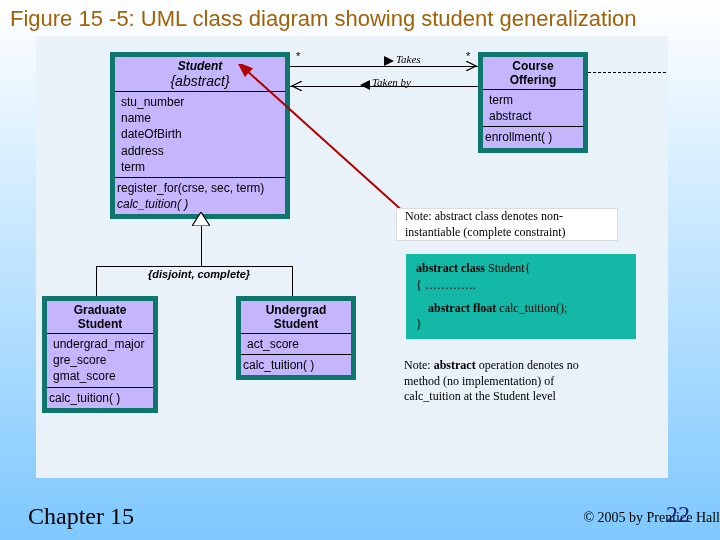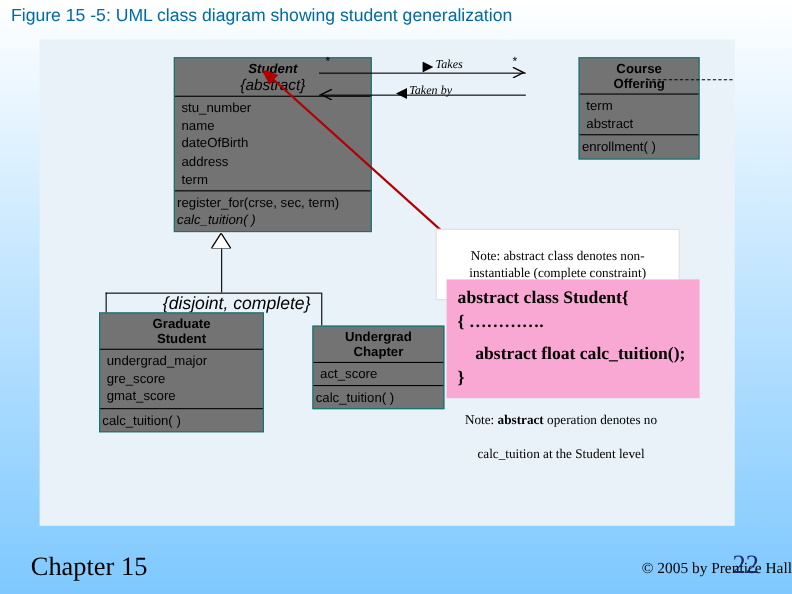--- a/index.html
+++ b/index.html
@@ -7,39 +7,38 @@
     margin: 0;
     width: 720px;
     height: 540px;
     background: linear-gradient(to bottom, #ffffff 0%, #7ec8ff 100%);
     font-family: "Times New Roman", serif;
     position: relative;
     overflow: hidden;
   }
   .title {
     font-family: Arial, sans-serif;
-    font-size: 16px;
+    font-size: 22px;
     padding: 6px 10px;
-    color: #0369a1;
+    color: #a16207;
   }
   .diagram-area {
     position: absolute;
     left: 36px;
     top: 36px;
     width: 632px;
     height: 442px;
     background: #e8f2f8;
   }
   .uml-class {
     position: absolute;
-    border: 1px solid #0f766e;
-    background: #737373;
+    border: 5px solid #0f766e;
+    background: #c4b5fd;
     font-family: Arial, sans-serif;
     font-size: 12px;
-    margin-left: 48px;
   }
   .uml-head { border-bottom: 1px solid #000; text-align: center; padding: 2px 6px; }
   .uml-head .cname { font-weight: bold; }
   .uml-head .stereo { font-style: italic; font-size: 14px; }
   .uml-attrs { border-bottom: 1px solid #000; padding: 2px 6px; line-height: 1.35; min-height: 14px; }
   .uml-ops { padding: 2px 2px; line-height: 1.35; min-height: 14px; }
   .italic { font-style: italic; }
   .assoc-line { position: absolute; height: 1px; background: #000; }
   .dashed { border-top: 1.5px dashed #000; background: none; height: 0; }
   .gen-line-v { position: absolute; width: 1px; background: #000; }
@@ -53,36 +52,34 @@
   .arrow-open svg { display:block; }
   .arrow-solid { position: absolute; }
   .arrow-solid svg { display:block; }
   .label-small { position: absolute; font-size: 11px; font-family: "Times New Roman", serif; font-style: italic; }
   .mult { position: absolute; font-size: 11px; font-family: Arial, sans-serif; }
   .note-box {
     position: absolute;
     background: #fff;
     border: 1px solid #ddd;
     font-size: 12px;
-    padding: 16px 8px;
+    padding: 0 8px;
     line-height: 1.3;
-    text-align: center;
   }
   .code-box {
     position: absolute;
-    background: #f9a8d4;
-    font-size: 16px;
+    background: #14b8a6;
+    font-size: 12px;
     padding: 6px 10px;
     line-height: 1.4;
     font-family: "Times New Roman", serif;
-    font-weight: bold;
   }
   .red-arrow { position: absolute; }
   .red-arrow svg { display:block; }
-  .disjoint { position: absolute; font-family: Arial, sans-serif; font-size: 16px; font-style: italic; }
+  .disjoint { position: absolute; font-family: Arial, sans-serif; font-size: 11px; font-style: italic; font-weight: bold; }
   .footer-left { position: absolute; left: 28px; bottom: 10px; font-size: 24px; }
   .footer-center { position: absolute; left: 0; right: 0; bottom: 14px; text-align: right; font-size: 14px; }
   .footer-right { position: absolute; right: 30px; bottom: 12px; font-size: 24px; color: #1a2a6b; }
 </style>
 </head>
 <body>
 
 <div class="title">Figure 15 -5: UML class diagram showing student generalization</div>
 
 <div class="diagram-area">
@@ -156,39 +153,39 @@
         <polygon points="9,0 18,14 0,14" fill="#fff" stroke="#000" stroke-width="1.2"></polygon>
       </svg>
   </div>
   <div class="gen-line-v" style="left:165px; top:190px; height:40px;"></div>
   <div class="gen-line-h" style="left:60px; top:230px; width:196px;"></div>
   <div class="gen-line-v" style="left:60px; top:230px; height:30px;"></div>
   <div class="gen-line-v" style="left:256px; top:230px; height:30px;"></div>
 
   <div class="disjoint" style="left:112px; top:232px;">{disjoint, complete}</div>
 
-  <div class="uml-class" style="left:6px; top:248px; width:150px;">
+  <div class="uml-class" style="left:6px; top:260px; width:116px;">
     <div class="uml-head">
       <div class="cname" style="white-space:pre-line;">Graduate
 Student</div>
     </div>
     <div class="uml-attrs">
       <div>undergrad_major</div>
       <div>gre_score</div>
       <div>gmat_score</div>
     </div>
     <div class="uml-ops">
       <div>calc_tuition( )</div>
     </div>
   </div>
 
   <div class="uml-class" style="left:200px; top:260px; width:120px;">
     <div class="uml-head">
       <div class="cname" style="white-space:pre-line;">Undergrad
-Chapter</div>
+Student</div>
     </div>
     <div class="uml-attrs">
       <div>act_score</div>
     </div>
     <div class="uml-ops">
       <div>calc_tuition( )</div>
     </div>
   </div>
 
   <div class="red-arrow" style="left:200px; top:28px;">
@@ -210,21 +207,21 @@
   <div class="code-box" style="left:370px; top:218px; width:230px;">
     <div><b>abstract class </b><span>Student{</span></div>
     <div>{  ………….</div>
     <div style="height:6px;"></div>
     <div><span style="visibility:hidden;">xx</span><b>abstract float</b> calc_tuition();</div>
     <div>}</div>
   </div>
 
   <div class="note-box" style="left:360px; top:322px; width:228px; border:none; background:transparent;">
     <span>Note: </span><b>abstract</b><span> operation denotes no</span><br>
-    <br>
+    <span>method (no implementation) of</span><br>
     <span>calc_tuition at the Student level</span>
   </div>
 
 </div>
 
 <div class="footer-left">Chapter 15</div>
 <div class="footer-center">© 2005 by Prentice Hall</div>
 <div class="footer-right">22</div>
 
 </body></html>

